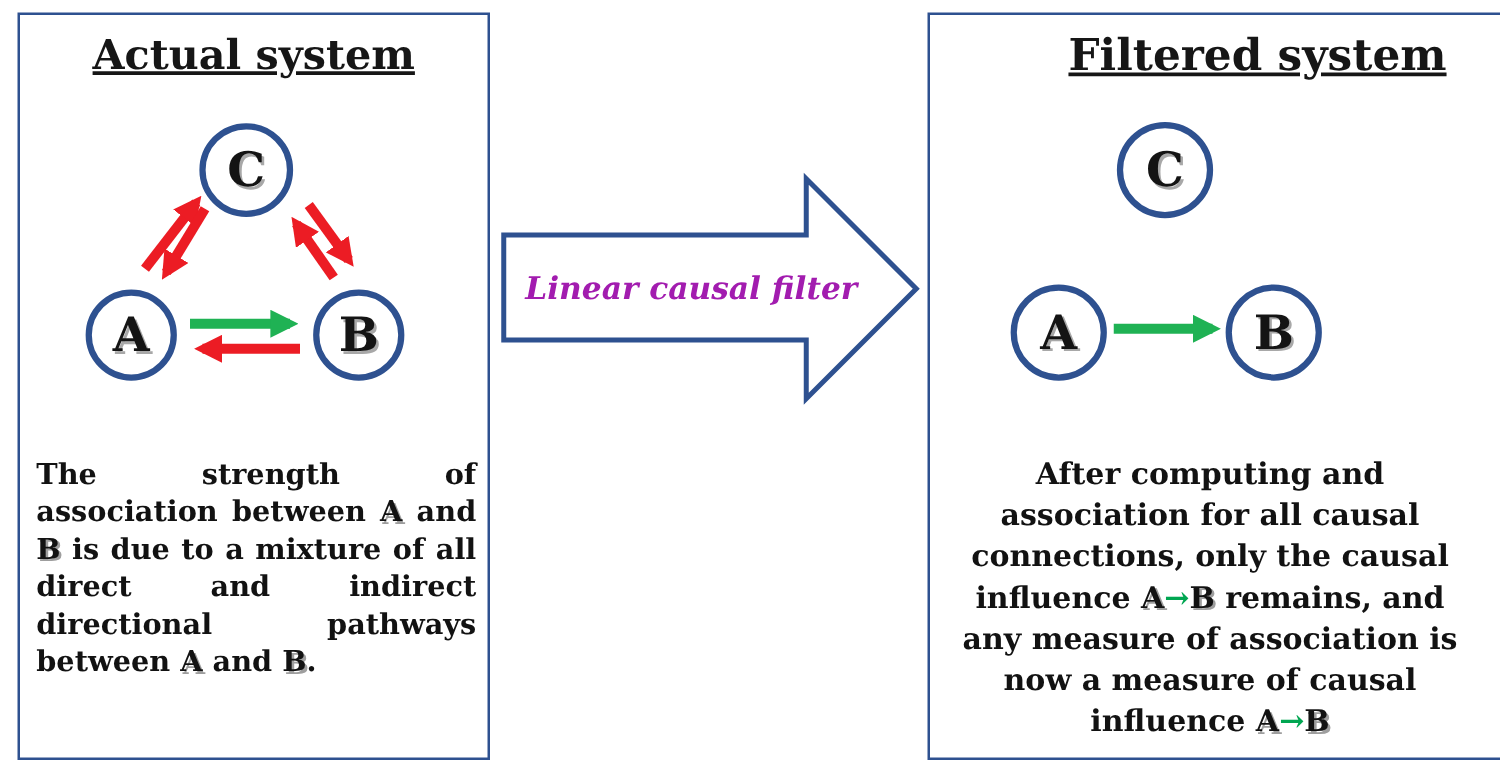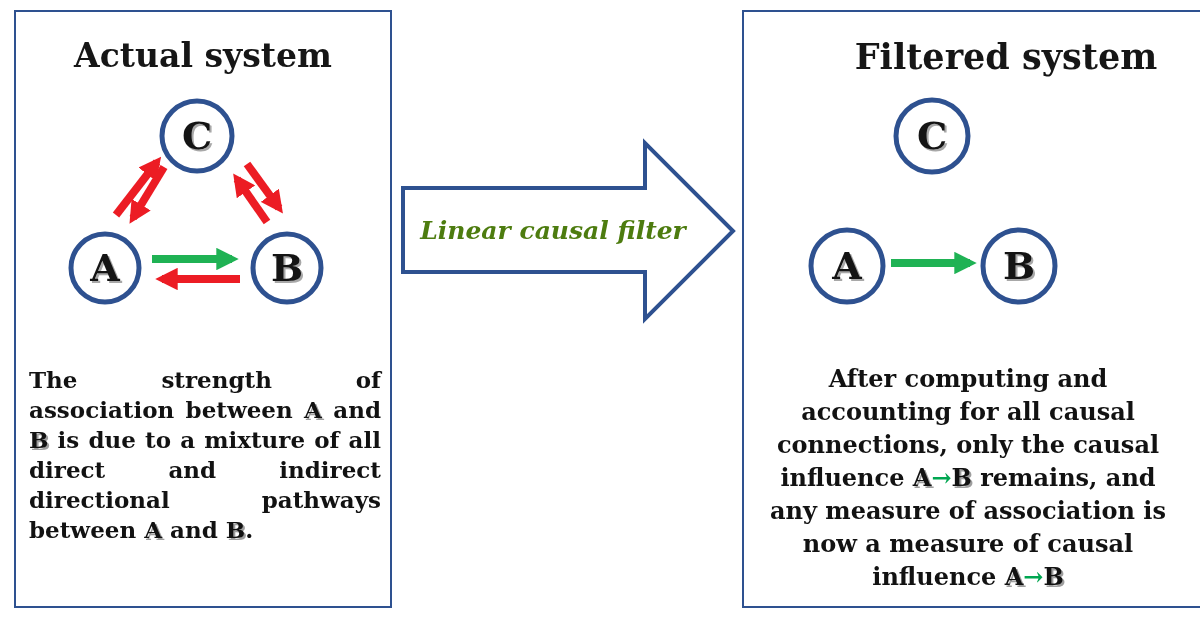--- a/index.html
+++ b/index.html
@@ -3,22 +3,22 @@
 <meta charset="utf-8">
 <style>
   html,body{margin:0;padding:0;background:#ffffff;}
   .canvas{position:relative;width:1200px;height:618px;background:#ffffff;
           font-family:"DejaVu Serif",serif;color:#121212;overflow:hidden;}
 
   .panel{position:absolute;top:10px;background:#fff;border:2px solid #2E5190;box-sizing:border-box;}
   .panel-left{left:14px;width:378px;height:598px;}
   .panel-right{left:742px;width:528px;height:598px;}
 
-  .panel-title{position:absolute;top:14px;left:0;right:0;margin:12px;text-align:center;
-               font-weight:bold;font-size:33px;line-height:1.1;color:#161616;}
+  .panel-title{position:absolute;top:14px;left:0;right:0;margin:0;text-align:center;
+               font-weight:bold;font-size:33px;line-height:1.1;color:#161616;text-decoration:underline;}
   .panel-right .panel-title{font-size:35px;}
 
   .diagram{position:absolute;top:0;left:0;pointer-events:none;}
 
   .node-circle{fill:#ffffff;stroke:#2E5190;stroke-width:5px;}
   .node-letter{font-family:"DejaVu Serif",serif;font-weight:bold;font-size:38px;fill:#141414;
                text-anchor:middle;text-shadow:2px 2px 0 #a8a8a8;}
   .shaft-red{stroke:#EC1C24;stroke-width:8;fill:none;}
   .shaft-green{stroke:#1FB254;stroke-width:8;fill:none;}
 
@@ -30,21 +30,21 @@
   .ga{color:#00A651;}
 
   .right-text{position:absolute;top:350px;left:11px;width:426px;text-align:center;
               font-size:24px;line-height:33px;font-weight:bold;}
 
   .filter{position:absolute;left:395px;top:135px;width:350px;height:195px;}
   .filter svg{position:absolute;left:0;top:0;}
   .filter-polygon{fill:#ffffff;stroke:#2E5190;stroke-width:4;stroke-linejoin:miter;}
   .filter-label{position:absolute;left:8px;top:53px;width:300px;height:84px;
                 display:flex;align-items:center;justify-content:center;
-                font-style:italic;font-weight:bold;font-size:25px;white-space:nowrap;color:#4d7c0f;}
+                font-style:italic;font-weight:bold;font-size:25px;white-space:nowrap;color:#a21caf;}
 </style>
 </head>
 <body>
 
 <div class="canvas">
 
   <section class="panel panel-left">
     <h2 class="panel-title">Actual system</h2>
 
     <svg class="diagram" width="374" height="340" viewBox="0 0 374 340">
@@ -101,16 +101,16 @@
 
       <circle class="node-circle" cx="188" cy="124" r="36"></circle>
       <circle class="node-circle" cx="103" cy="254" r="36"></circle>
       <circle class="node-circle" cx="275" cy="254" r="36"></circle>
 
       <text class="node-letter" x="188" y="137">C</text>
       <text class="node-letter" x="103" y="267">A</text>
       <text class="node-letter" x="275" y="267">B</text>
     </svg>
 
-    <div class="right-text"><span>After computing and accounting for all causal connections, only the causal influence </span><span class="nl">A</span><span class="ga">→</span><span class="nl">B</span><span> remains, and any measure of association is now a measure of causal influence </span><span class="nl">A</span><span class="ga">→</span><span class="nl">B</span></div>
+    <div class="right-text"><span>After computing and association for all causal connections, only the causal influence </span><span class="nl">A</span><span class="ga">→</span><span class="nl">B</span><span> remains, and any measure of association is now a measure of causal influence </span><span class="nl">A</span><span class="ga">→</span><span class="nl">B</span></div>
   </section>
 
 </div>
 
 </body></html>

